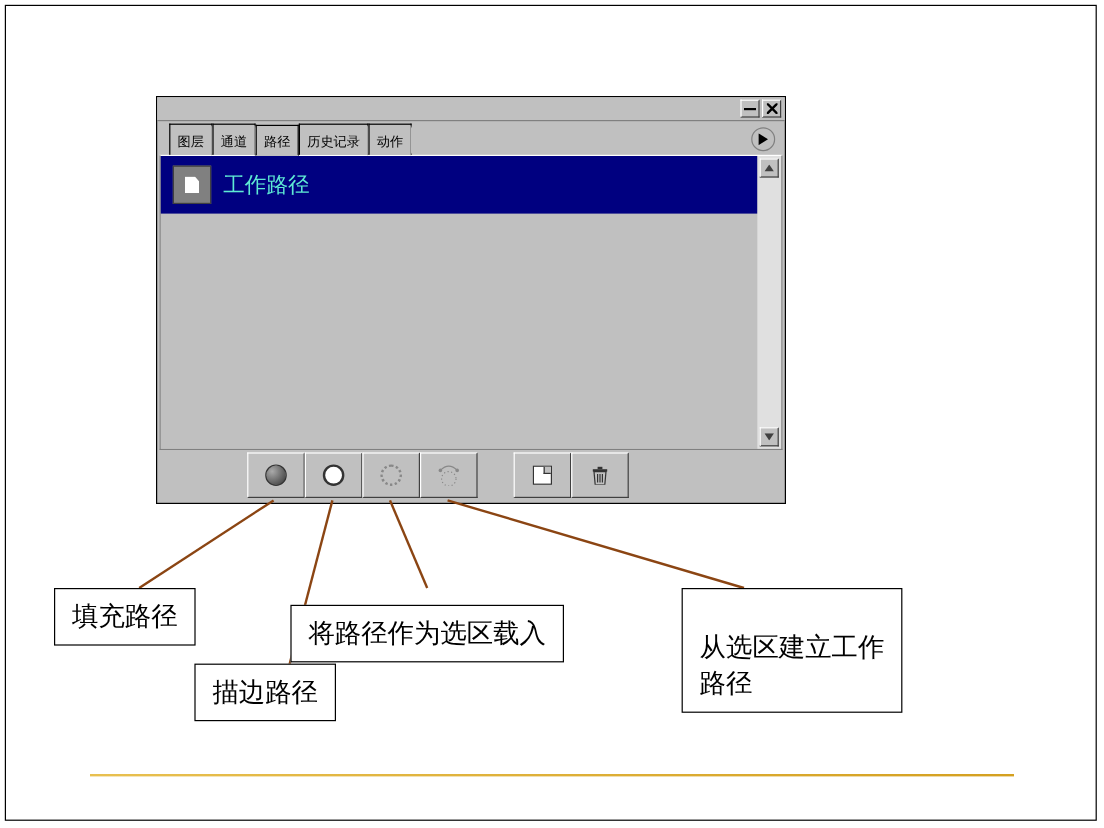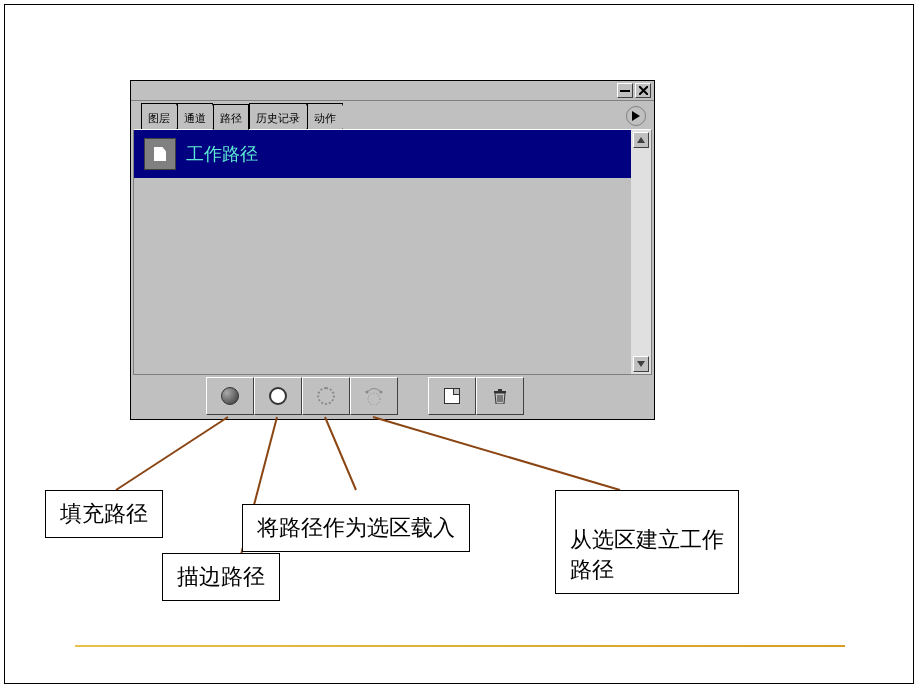--- a/index.html
+++ b/index.html
@@ -348,21 +348,21 @@
   <line x1="325" y1="417" x2="356" y2="490" stroke="#8b4513" stroke-width="2"></line>
   <line x1="373" y1="417" x2="620" y2="490" stroke="#8b4513" stroke-width="2"></line>
 </svg>
 
 <div class="annotation-box" style="left:45px;top:490px">
   <span>填充路径</span>
 </div>
 <div class="annotation-box" style="left:242px;top:504px">
   <span>将路径作为选区载入</span>
 </div>
-<div class="annotation-box" style="left:555px;top:490px;white-space:pre-line">
+<div class="annotation-box" style="left:568px;top:490px;white-space:pre-line">
   <span>从选区建立工作
 路径</span>
 </div>
 <div class="annotation-box" style="left:162px;top:553px">
   <span>描边路径</span>
 </div>
 
 <div class="bottom-line"></div>
 
 </body></html>

